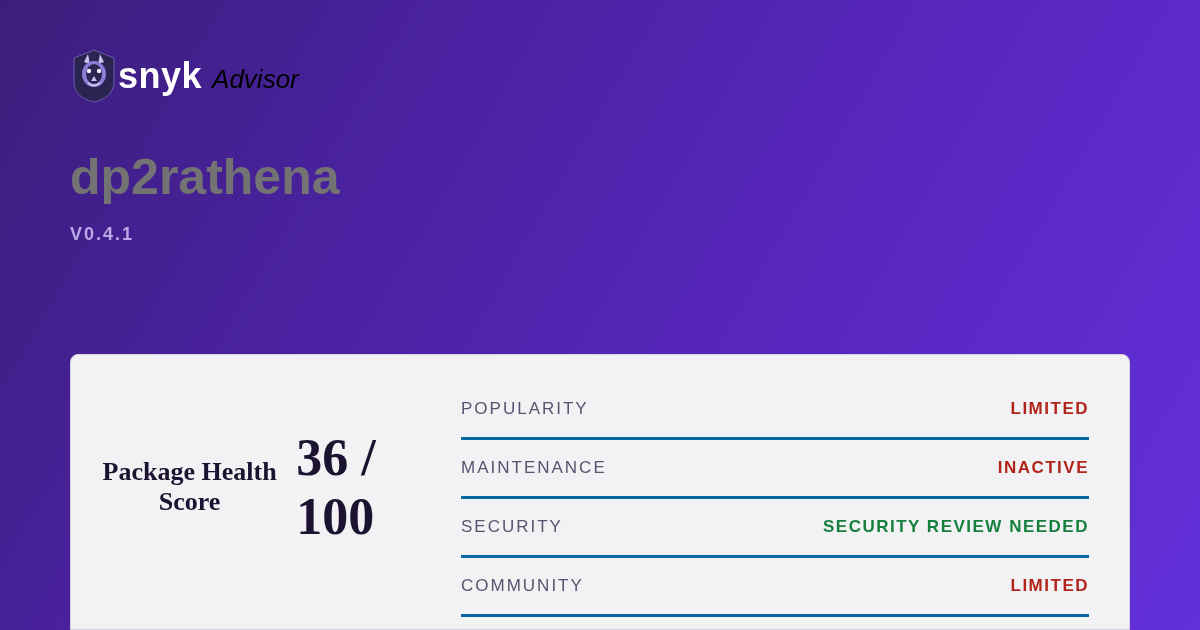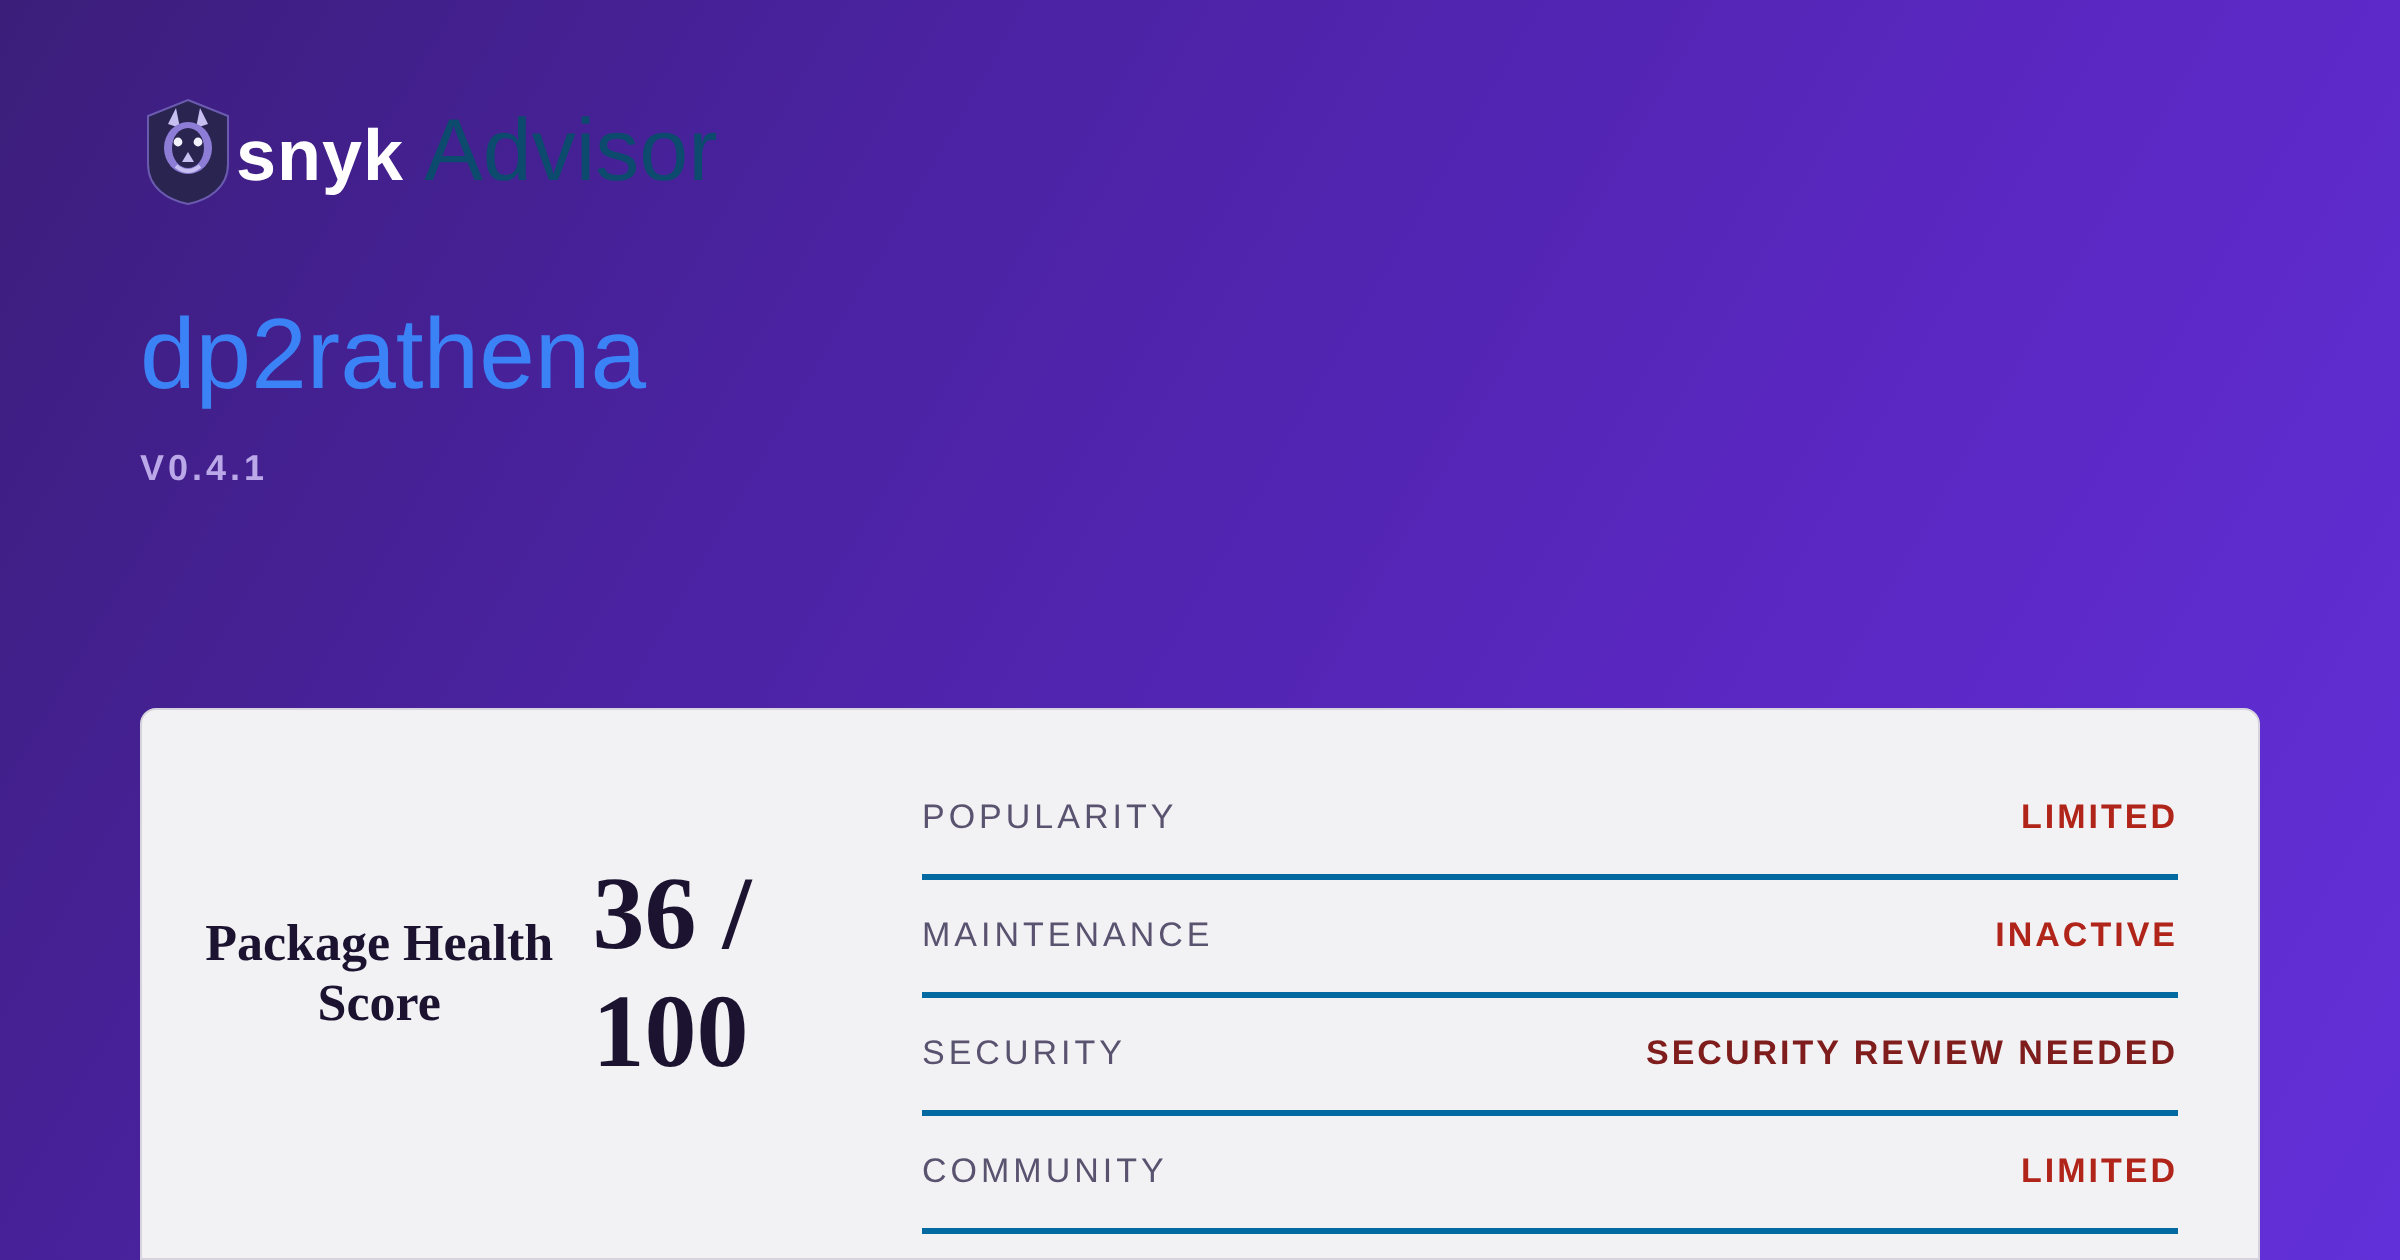--- a/index.html
+++ b/index.html
@@ -12,24 +12,24 @@
   }
   .page { padding: 48px 70px 0 70px; height: 100%; position: relative; }
 
   
   .brand-row { display: flex; align-items: center; gap: 0; }
   .logo-badge {
     width: 48px; height: 56px; position: relative;
   }
   .brand-text { display: flex; align-items: baseline; gap: 10px; }
   .brand-snyk { font-weight: 800; font-size: 36px; letter-spacing: 0.5px; color: #fff; }
-  .brand-advisor { font-weight: 300; font-size: 44px; color: #0c4a6e; }
+  .brand-advisor { font-weight: 300; font-size: 26px; color: #000000; font-style: italic; }
 
   
-  .pkg-name { margin-top: 44px; font-size: 50px; font-weight: 400; color: #3b82f6; }
+  .pkg-name { margin-top: 44px; font-size: 50px; font-weight: 700; color: #737373; }
   .pkg-version {
     margin-top: 18px;
     font-size: 18px;
     letter-spacing: 2px;
     font-weight: 700;
     color: #bba8e8;
     text-transform: uppercase;
   }
 
   
@@ -85,21 +85,21 @@
     color: #5a5370;
     font-weight: 500;
   }
   .metric-value {
     font-size: 17px;
     letter-spacing: 1.5px;
     font-weight: 700;
   }
   .val-limited  { color: #b0241a; }
   .val-inactive { color: #b0241a; }
-  .val-warn     { color: #7f1d1d; }
+  .val-warn     { color: #15803d; }
 </style>
 </head>
 <body>
 
 <div class="page">
 
   <div class="brand-row">
     <div class="logo-badge">
       <svg viewBox="0 0 48 56" width="48" height="56">
         <path d="M24 2 L44 10 V34 C44 46 34 52 24 54 C14 52 4 46 4 34 V10 Z" fill="#2a2450" stroke="#6b5bb0" stroke-width="1"></path>

